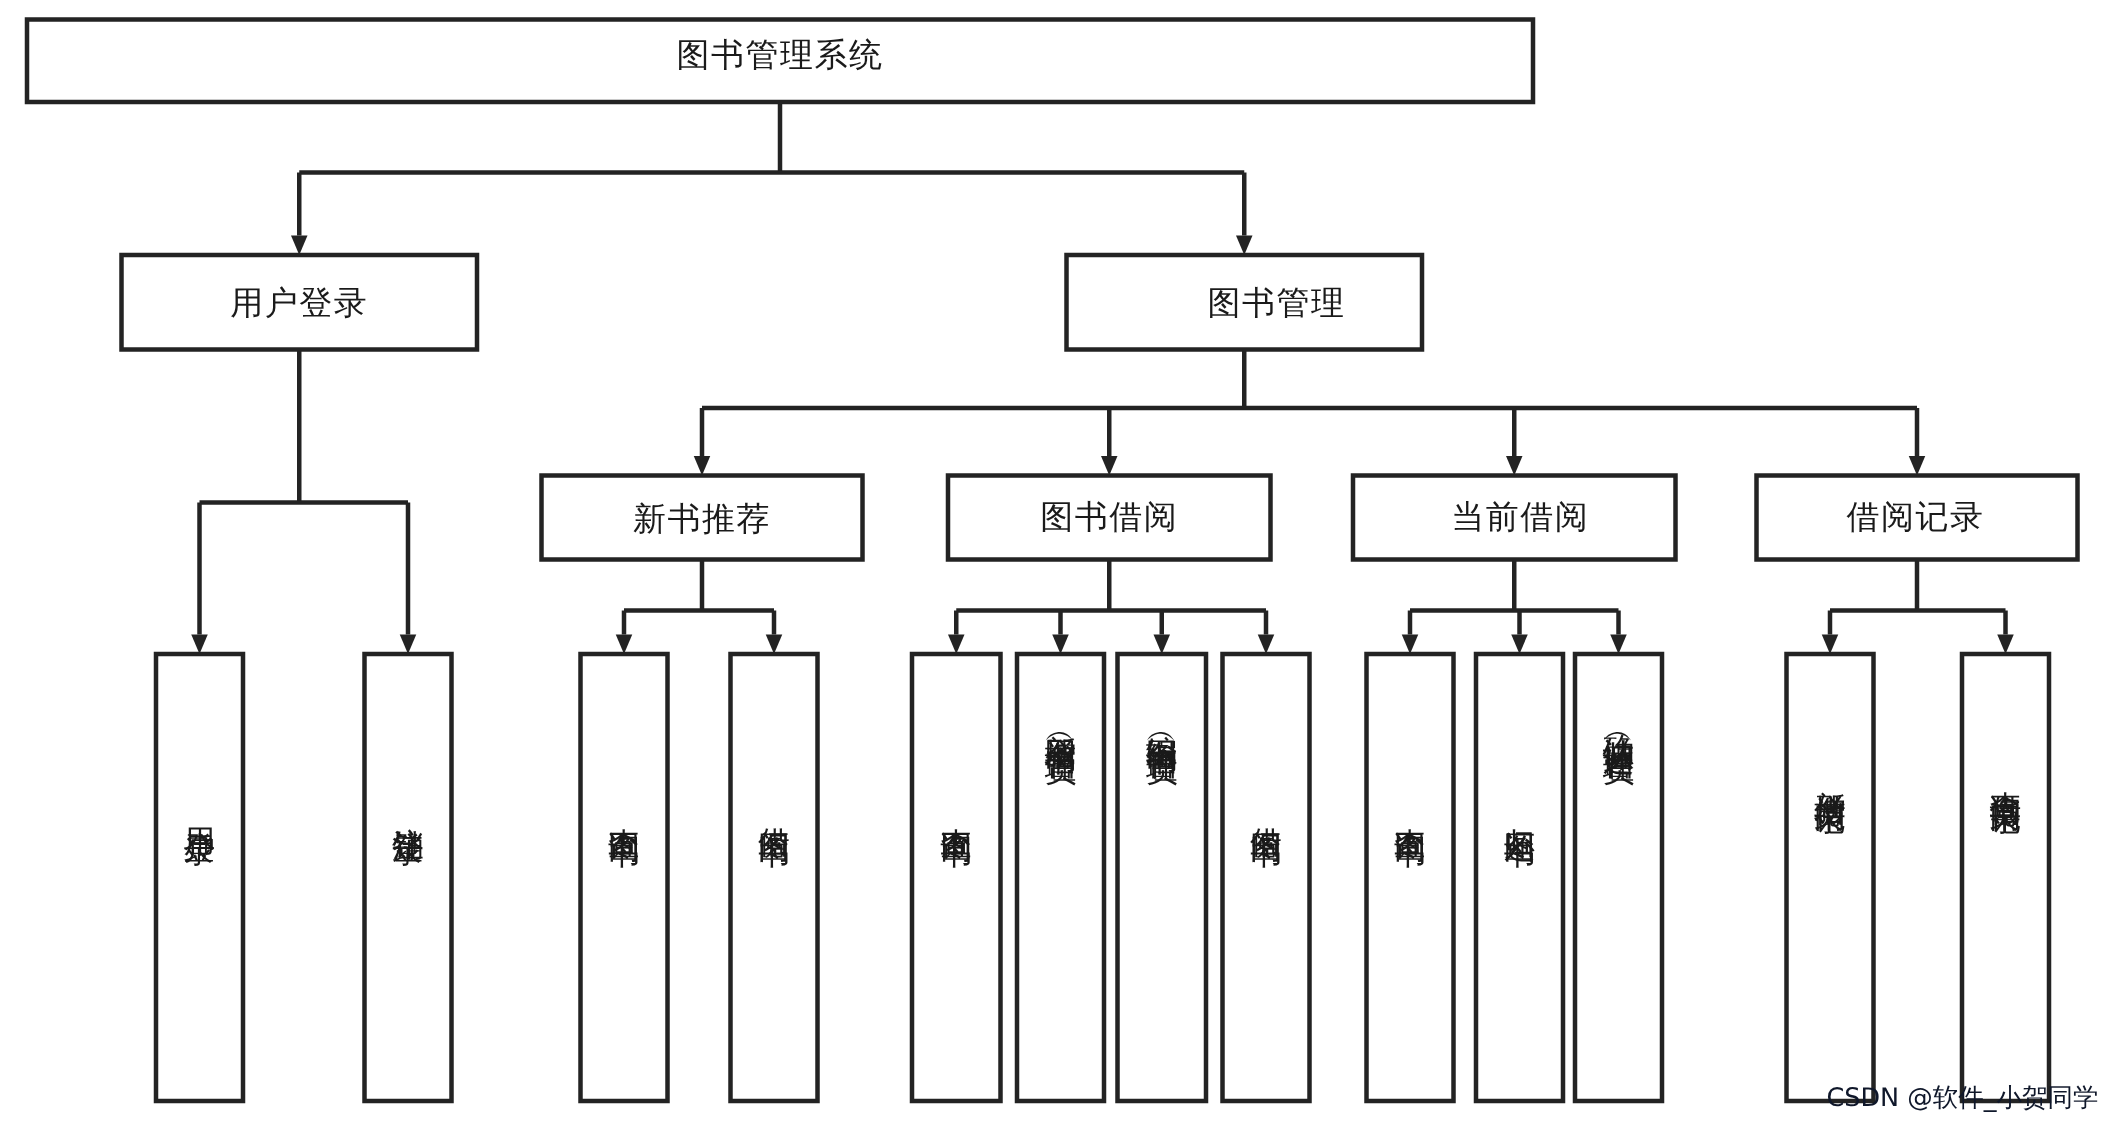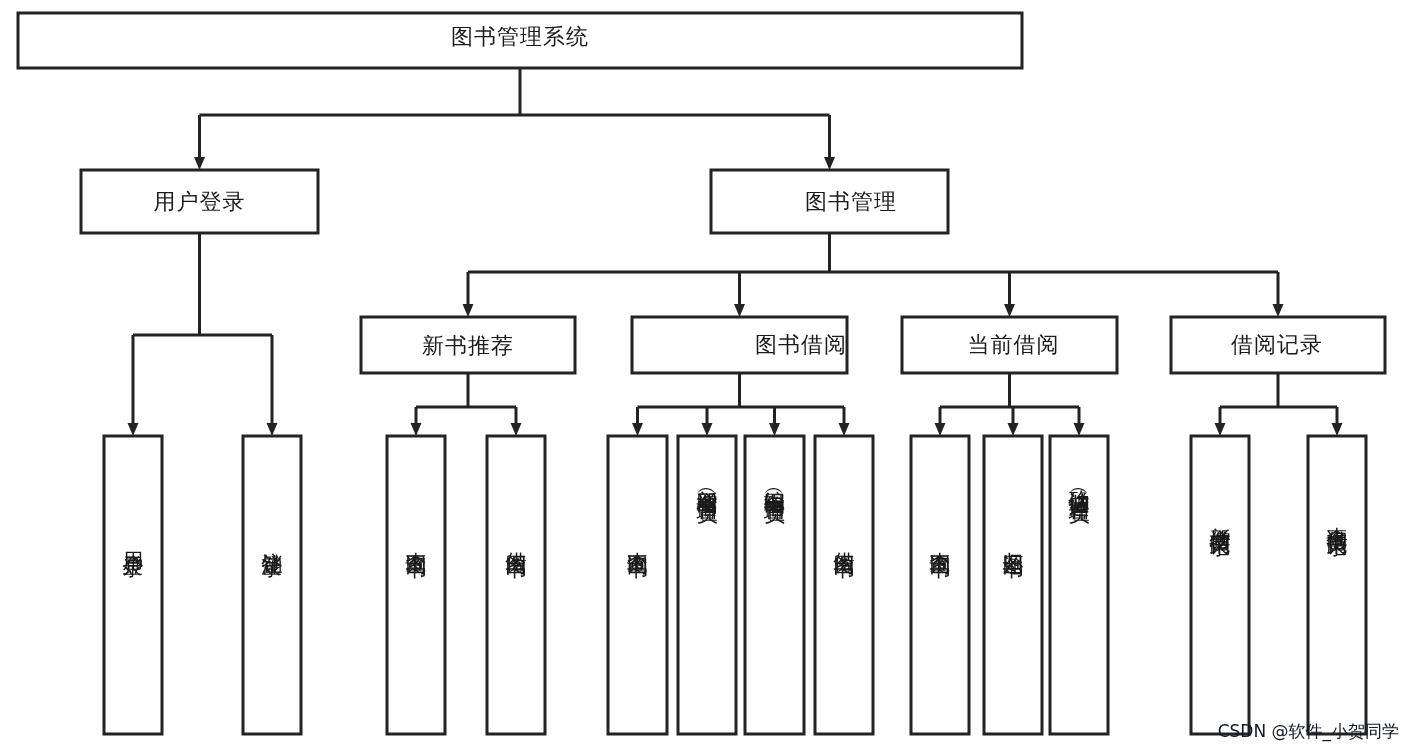--- a/index.html
+++ b/index.html
@@ -193,21 +193,21 @@
       </div>
       <div class="hlabel-holder" style="left: 81px; top: 170px; width: 237px; height: 63px;">
         <div class="hlabel-text">用户登录</div>
       </div>
       <div class="hlabel-holder" style="left: 711px; top: 170px; width: 280px; height: 63px;">
         <div class="hlabel-text">图书管理</div>
       </div>
       <div class="hlabel-holder" style="left: 361px; top: 317px; width: 214px; height: 58px;">
         <div class="hlabel-text">新书推荐</div>
       </div>
-      <div class="hlabel-holder" style="left: 632px; top: 317px; width: 215px; height: 56px; justify-content: flex-end;">
+      <div class="hlabel-holder" style="left: 632px; top: 317px; width: 215px; height: 56px;">
         <div class="hlabel-text">图书借阅</div>
       </div>
       <div class="hlabel-holder" style="left: 902px; top: 317px; width: 223px; height: 56px;">
         <div class="hlabel-text">当前借阅</div>
       </div>
       <div class="hlabel-holder" style="left: 1171px; top: 317px; width: 212px; height: 56px; justify-content: center;">
         <div class="hlabel-text">借阅记录</div>
       </div>
       <div class="vlabel-holder" style="left: 104px; top: 436px; width: 58px; height: 199px; padding-top: 99px;">
         <div class="vlabel-text">用户登录</div>

